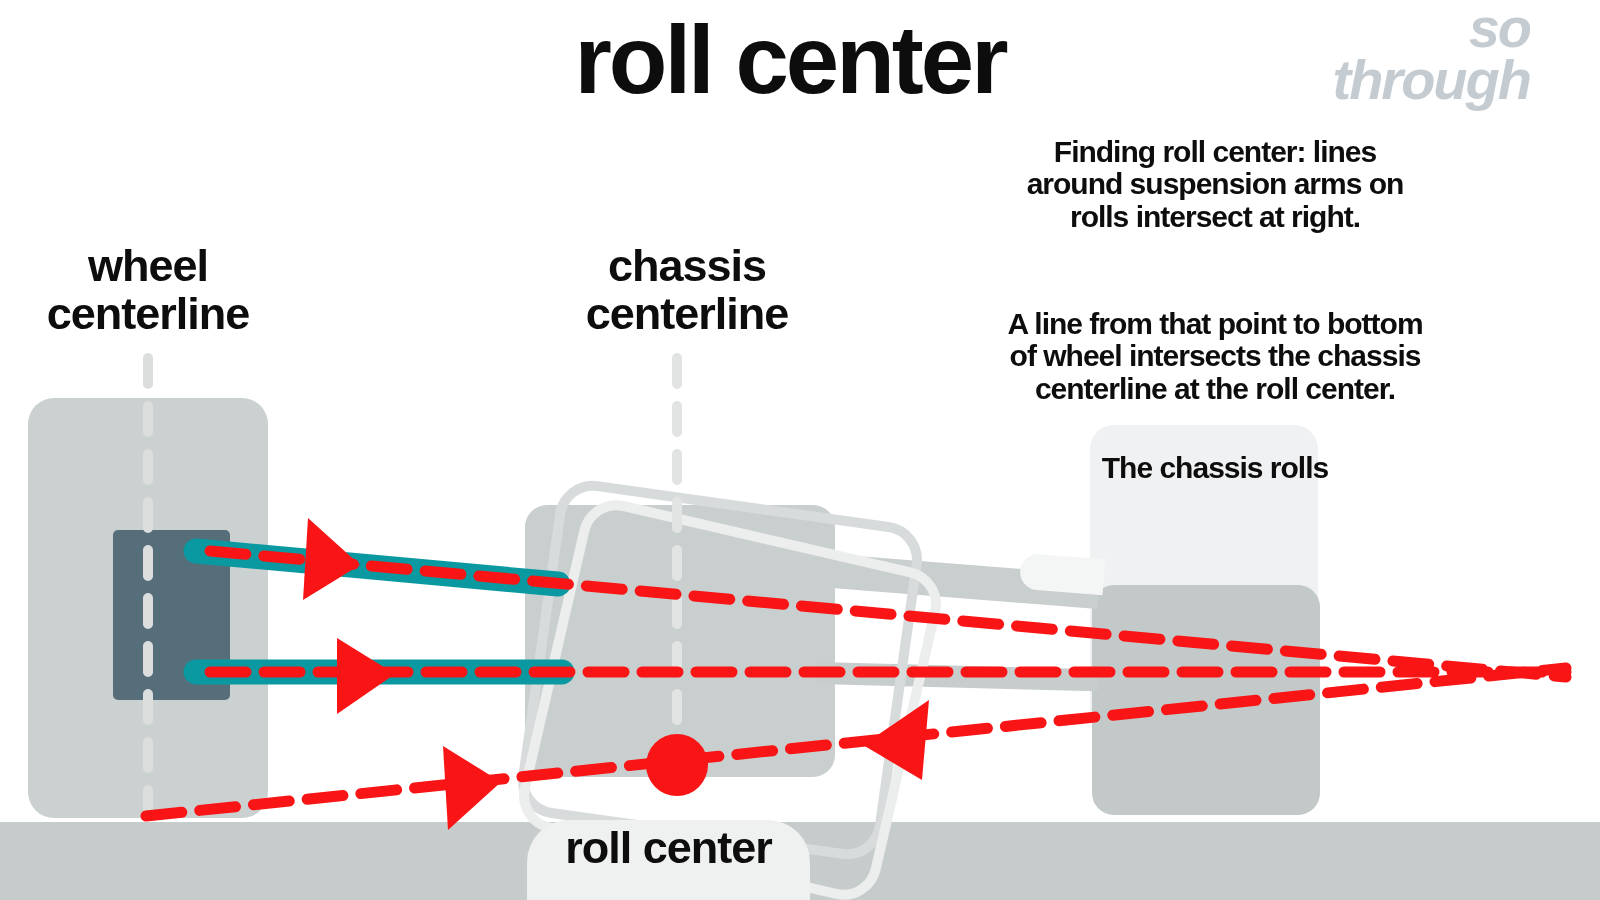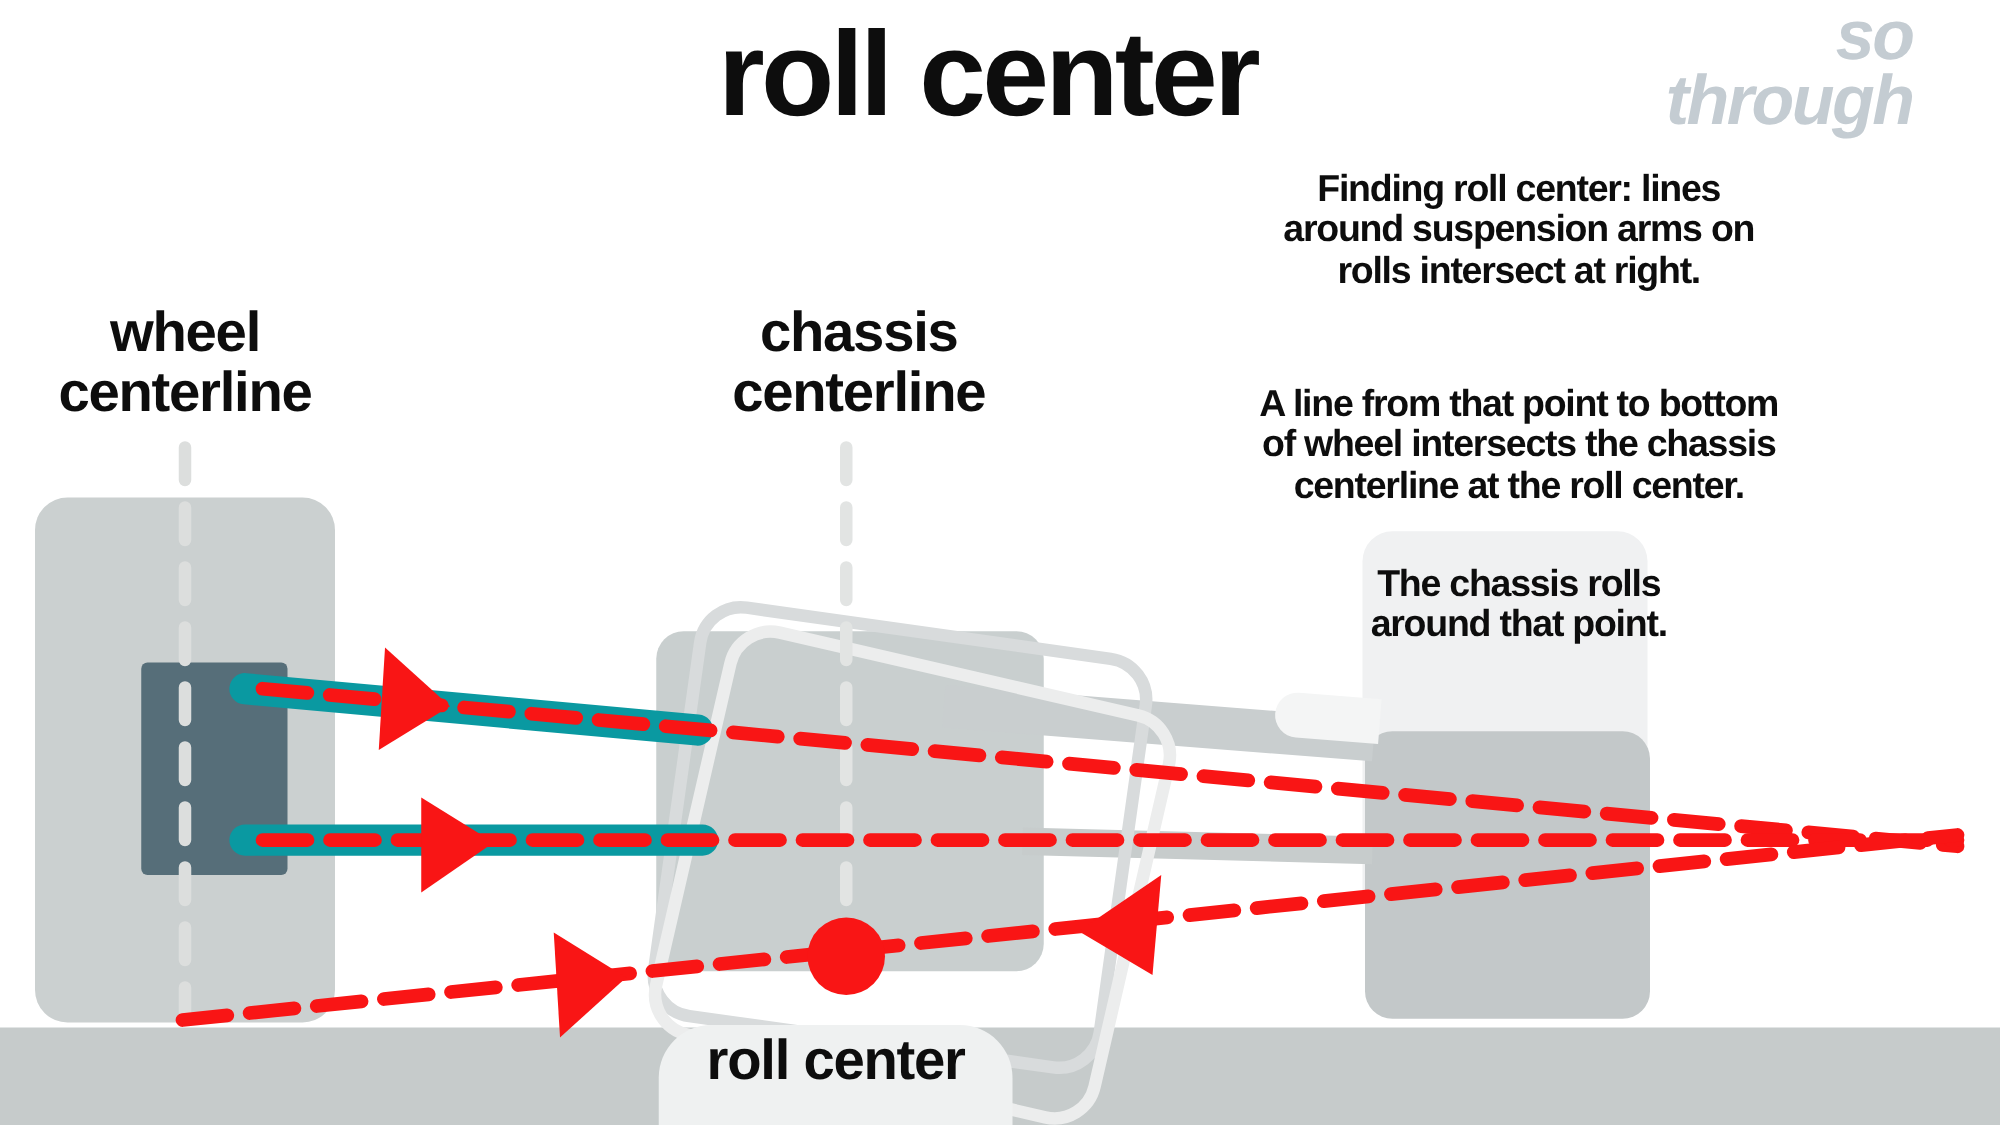--- a/index.html
+++ b/index.html
@@ -97,21 +97,20 @@
   </div>
 
   <div class="abs note note-2 line-block">
     <span>A line from that point to bottom</span>
     <span>of wheel intersects the chassis</span>
     <span>centerline at the roll center.</span>
   </div>
 
   <div class="abs note note-3 line-block">
     <span>The chassis rolls</span>
-    <span>around that point.</span>
   </div>
 
   <div class="abs axis-label axis-label-wheel line-block">
     <span>wheel</span>
     <span>centerline</span>
   </div>
 
   <div class="abs axis-label axis-label-chassis line-block">
     <span>chassis</span>
     <span>centerline</span>

